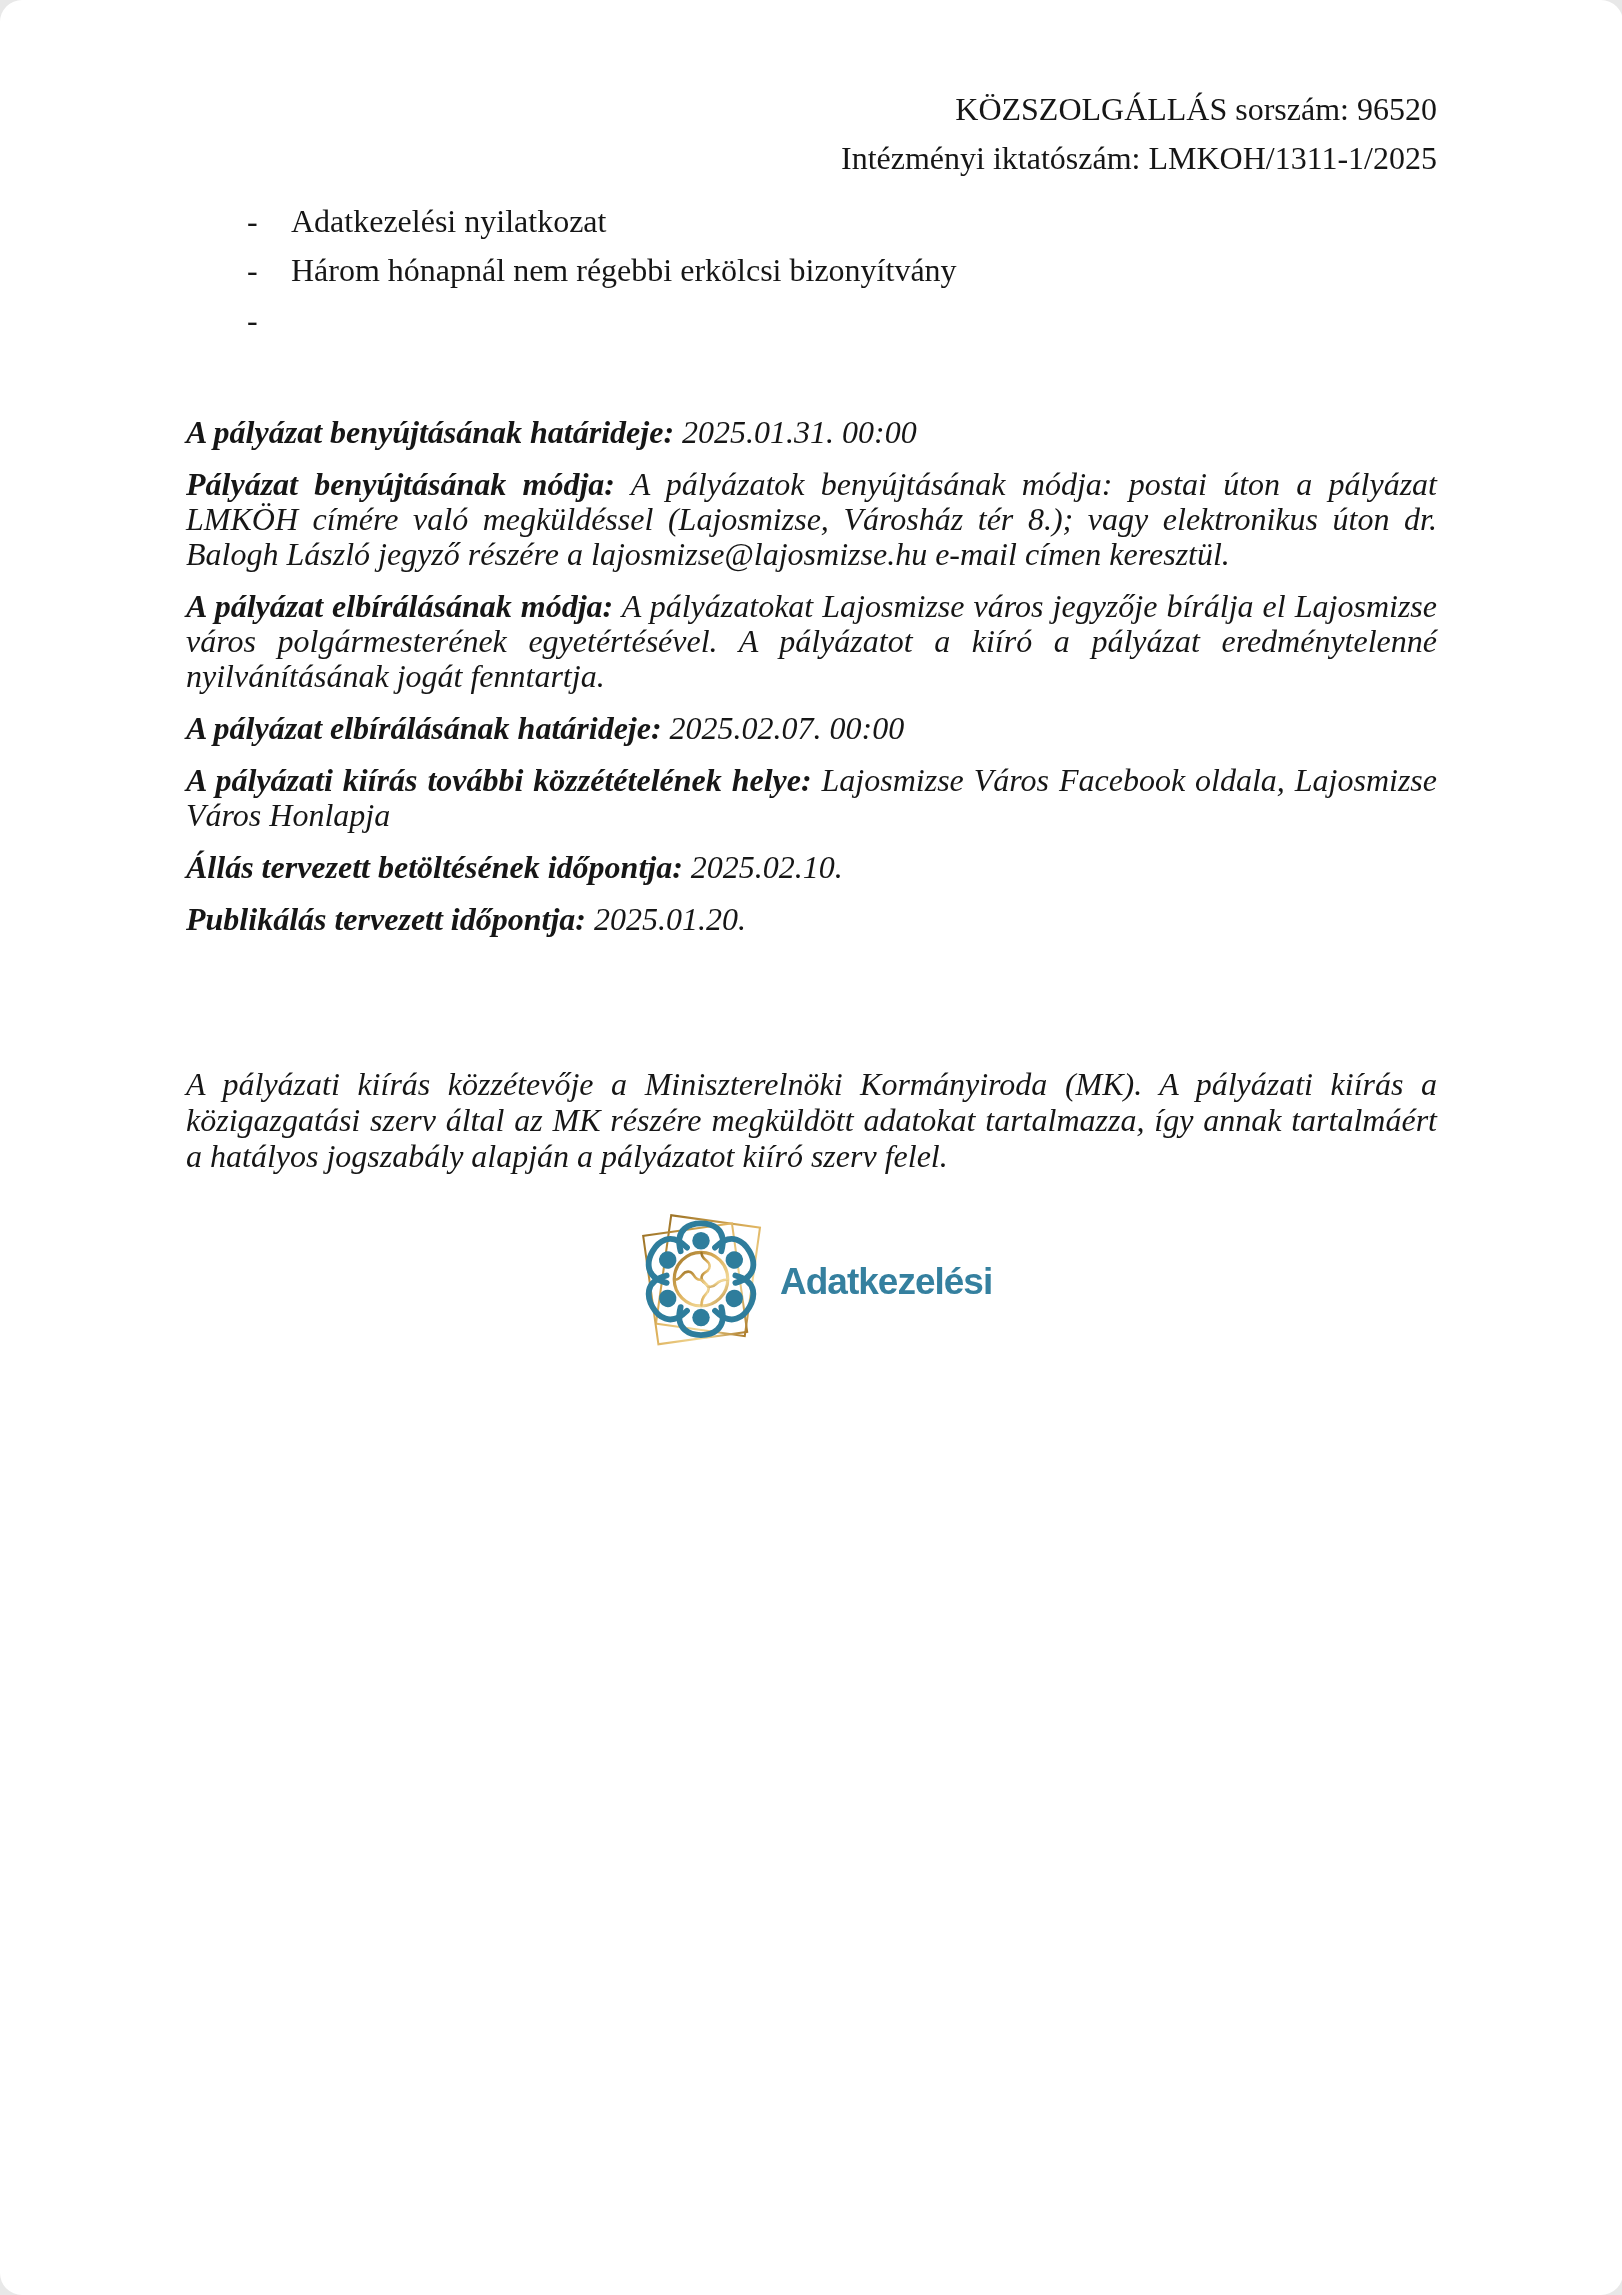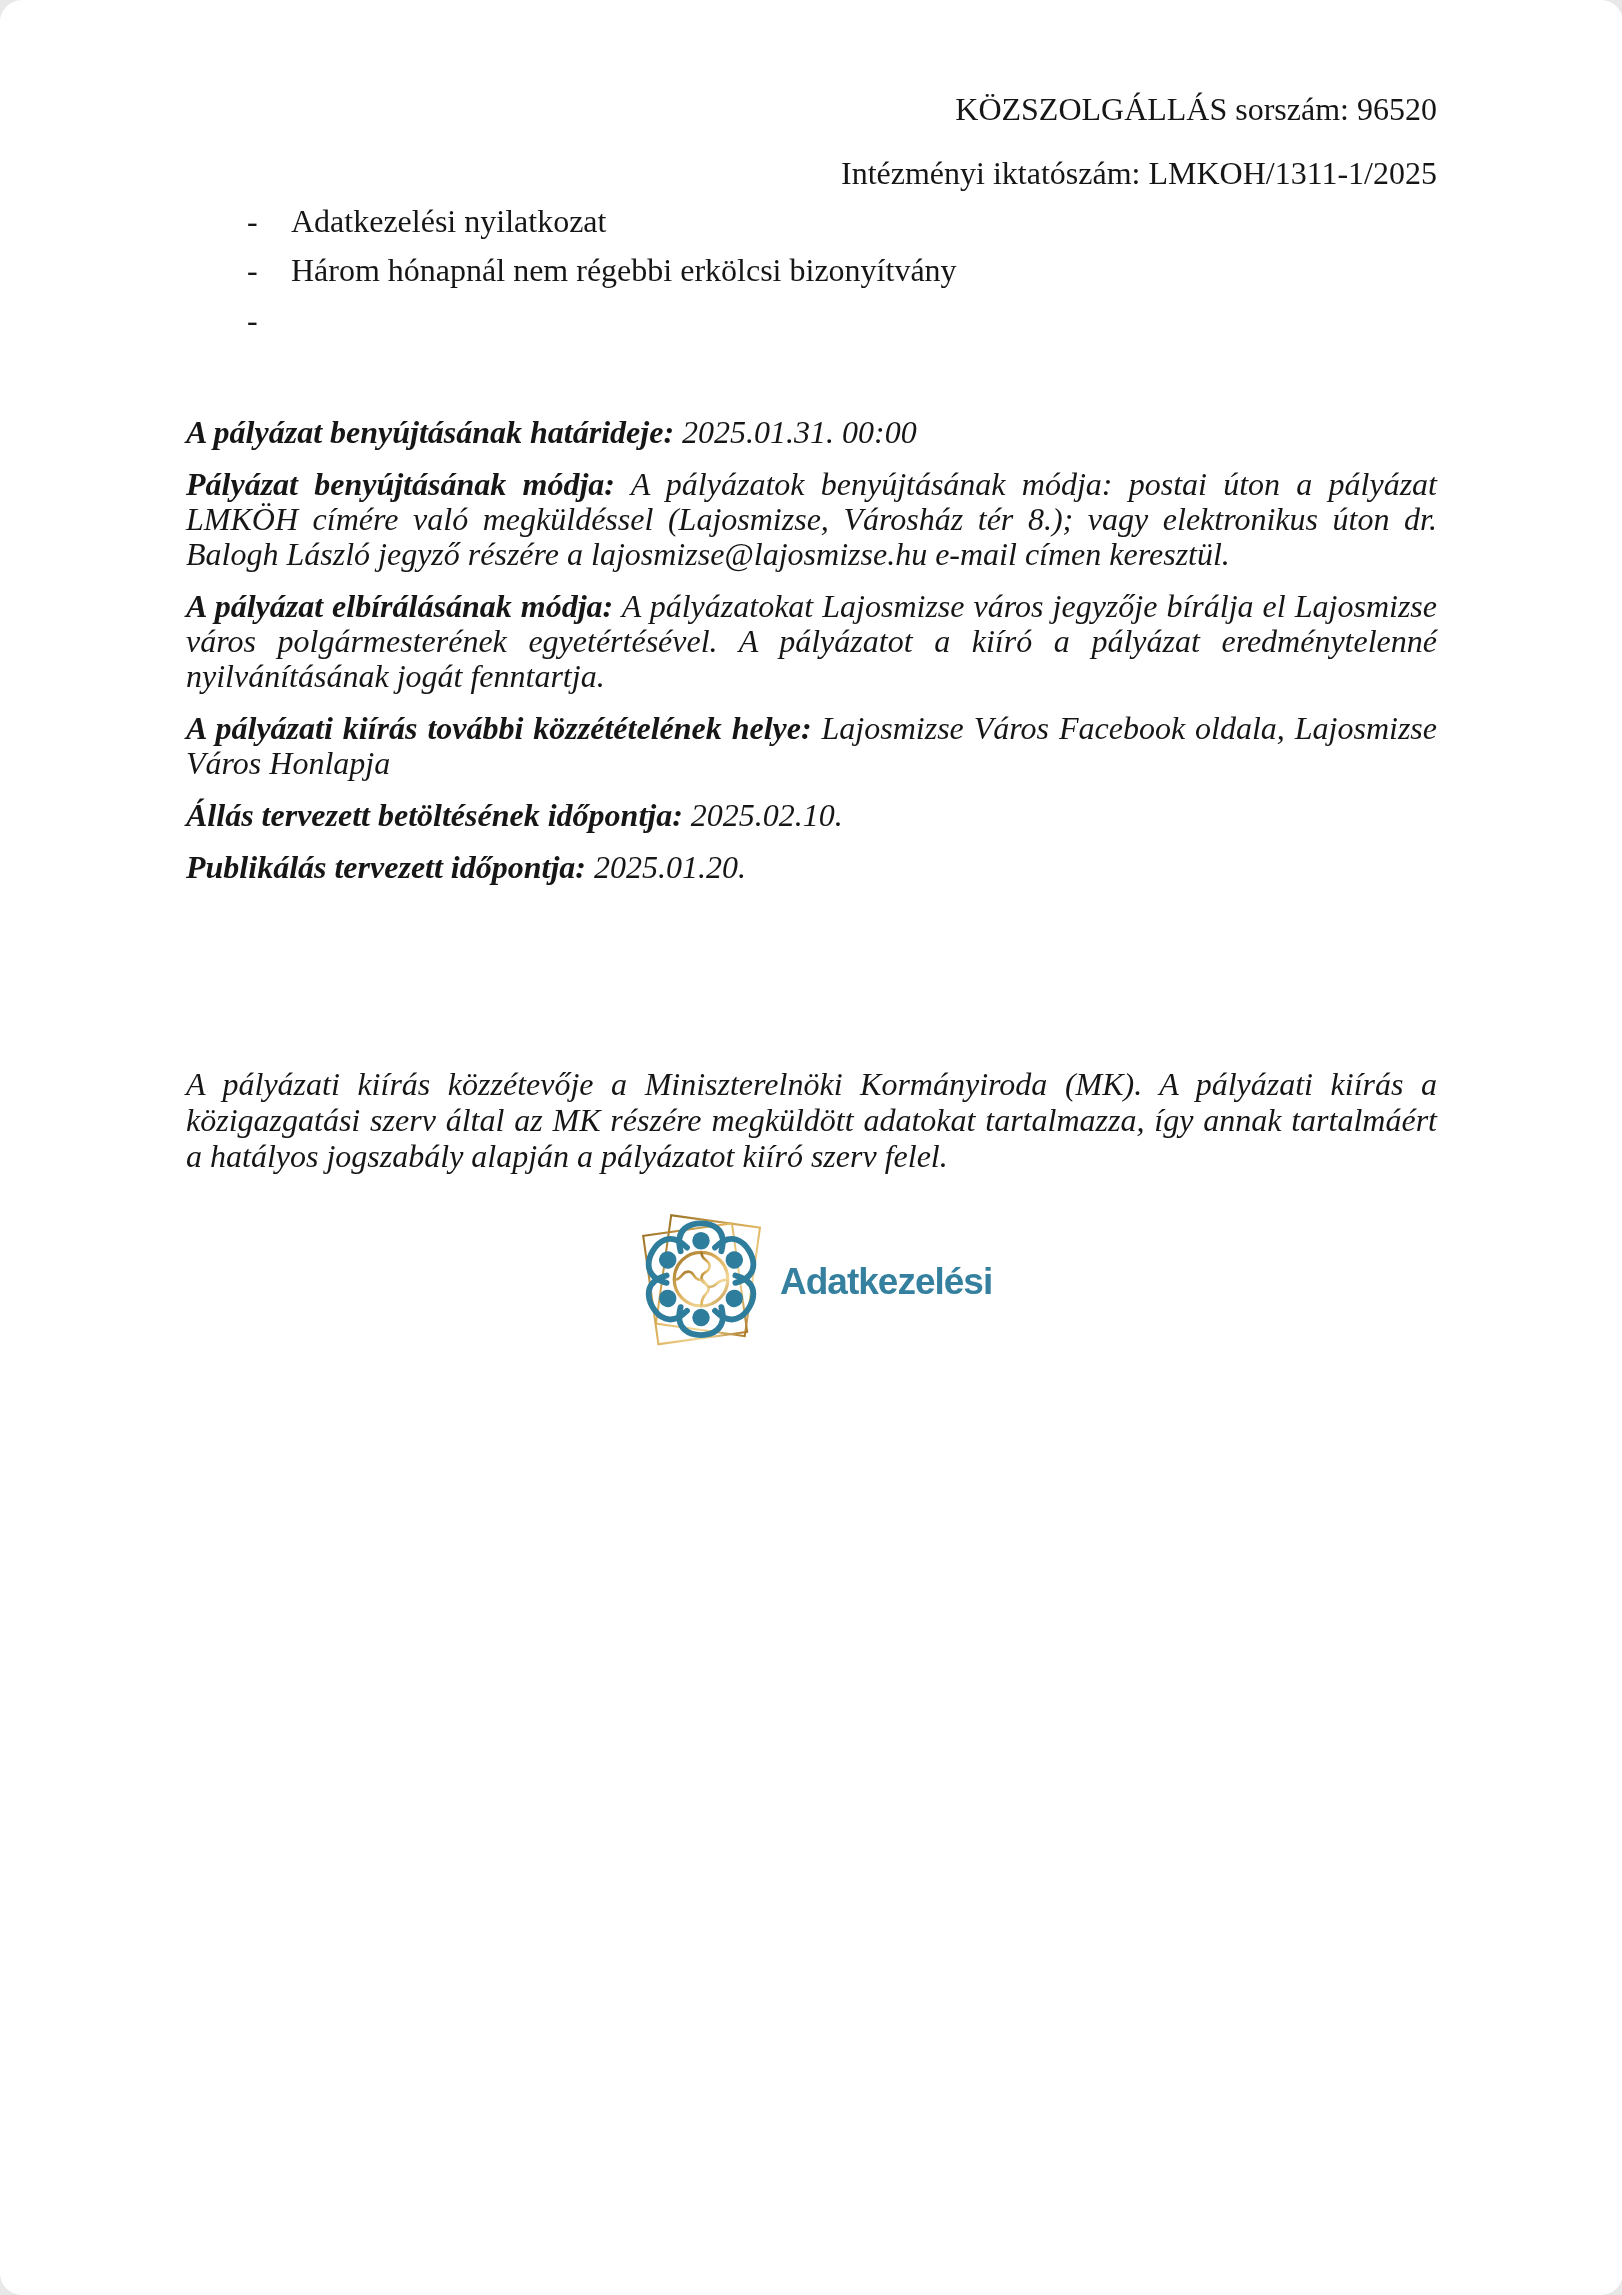--- a/index.html
+++ b/index.html
@@ -19,21 +19,21 @@
 
   
   .header-meta {
     position: absolute;
     top: 92px;
     left: 186px;
     right: 186px;
     text-align: right;
     line-height: 34px;
   }
-  .header-meta .meta-line + .meta-line { margin-top: 30px; }
+  .header-meta .meta-line + .meta-line { margin-top: 15px; }
 
   
   .attachments {
     position: absolute;
     top: 205px;
     left: 186px;
     right: 186px;
     margin: 0;
     padding: 0;
   }
@@ -126,20 +126,24 @@
       <span>2025.01.31. 00:00</span>
     </p>
     <p class="field justify">
       <strong>Pályázat benyújtásának módja:</strong>
       <span>A pályázatok benyújtásának módja: postai úton a pályázat LMKÖH címére való megküldéssel (Lajosmizse, Városház tér 8.); vagy elektronikus úton dr. Balogh László jegyző részére a lajosmizse@lajosmizse.hu e-mail címen keresztül.</span>
     </p>
     <p class="field justify">
       <strong>A pályázat elbírálásának módja:</strong>
       <span>A pályázatokat Lajosmizse város jegyzője bírálja el Lajosmizse város polgármesterének egyetértésével. A pályázatot a kiíró a pályázat eredménytelenné nyilvánításának jogát fenntartja.</span>
     </p>
+    <p class="field">
+      <strong>A pályázat elbírálásának határideje:</strong>
+      <span>2025.02.07. 00:00</span>
+    </p>
     <p class="field justify">
       <strong>A pályázati kiírás további közzétételének helye:</strong>
       <span>Lajosmizse Város Facebook oldala, Lajosmizse Város Honlapja</span>
     </p>
     <p class="field">
       <strong>Állás tervezett betöltésének időpontja:</strong>
       <span>2025.02.10.</span>
     </p>
     <p class="field">
       <strong>Publikálás tervezett időpontja:</strong>

